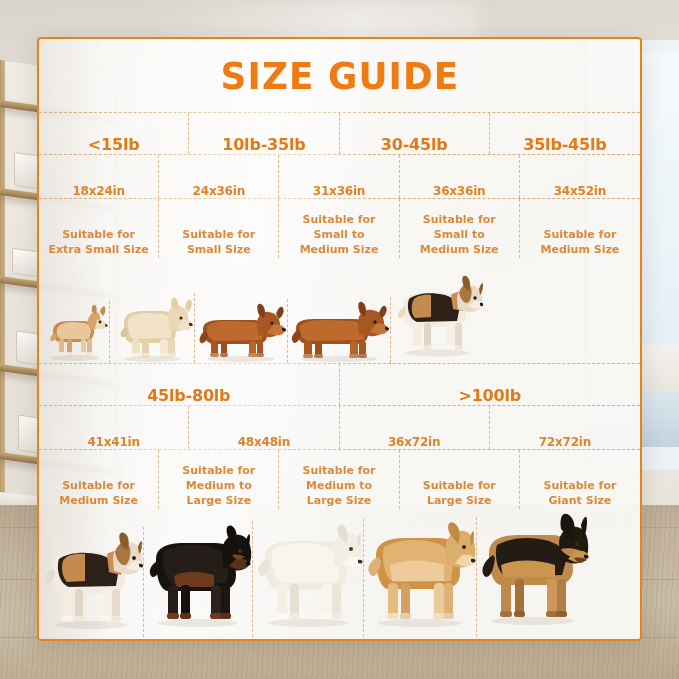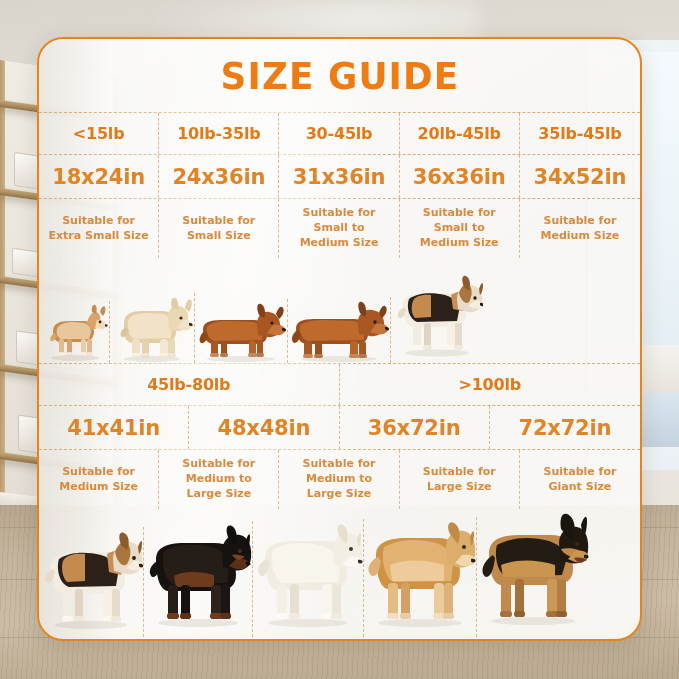--- a/index.html
+++ b/index.html
@@ -87,21 +87,21 @@
   }
   .light-beam {
     position:absolute; left:150px; top:0; width:330px; height:560px;
     background:linear-gradient(105deg,rgba(255,255,255,0) 0%,rgba(255,255,255,.5) 45%,rgba(255,255,255,0) 100%);
     filter:blur(9px);
   }
 
   
   #card {
     position:absolute; left:37px; top:37px; width:605px; height:604px;
-    border:2px solid #e3851f; border-radius:26px;
+    border:2px solid #e3851f; border-radius:4px;
     background:linear-gradient(160deg,rgba(252,251,249,.96) 0%,rgba(248,247,244,.93) 45%,rgba(250,249,246,.95) 100%);
     box-shadow:0 6px 22px rgba(80,60,35,.16);
     overflow:hidden;
     display:flex; flex-direction:column;
   }
 
   .title-bar {
     height:73px; flex:0 0 73px;
     display:flex; align-items:center; justify-content:center;
   }
@@ -112,37 +112,37 @@
     transform:scaleX(.94);
   }
 
   .table-section { display:flex; flex-direction:column; }
 
   .trow { display:flex; }
   .trow > .tcell { flex:1 1 20%; }
 
   .tcell {
     position:relative;
-    display:flex; align-items:center; justify-content:center;
+    display:flex; align-items:flex-end; justify-content:center;
     text-align:center;
     border-right:1px dashed #ddb989;
   }
   .tcell:last-child { border-right:none; }
 
   .row-weight   { height:42px; border-top:1px dashed #d9ae7a; }
   .row-dims     { height:44px; border-top:1px dashed #d9ae7a; }
   .row-desc     { height:60px; border-top:1px dashed #d9ae7a; }
   .row-dogs     { height:105px; align-items:flex-end; }
 
   .weight-txt {
     font-size:16px; font-weight:bold; color:#e07b17;
     font-family:"DejaVu Sans", sans-serif; letter-spacing:-.2px;
   }
   .dims-txt {
-    font-size:21px; font-weight:bold; color:#e08428;
+    font-size:12px; font-weight:bold; color:#e08428;
     font-family:"DejaVu Sans", sans-serif; letter-spacing:-.2px;
   }
   .desc-txt {
     font-size:11px; font-weight:bold; color:#d98a3d; line-height:1.35;
     font-family:"DejaVu Sans", sans-serif;
     padding:0 4px;
   }
 
   
   .dogcell {
@@ -226,23 +226,20 @@
 
     <div class="trow row-weight">
       <div class="tcell">
           <span class="weight-txt">&lt;15lb</span>
         </div>
       <div class="tcell">
           <span class="weight-txt">10lb-35lb</span>
         </div>
       <div class="tcell">
           <span class="weight-txt">30-45lb</span>
-        </div>
-      <div class="tcell">
-          <span class="weight-txt">20lb-45lb</span>
         </div>
       <div class="tcell">
           <span class="weight-txt">35lb-45lb</span>
         </div>
     </div>
 
     <div class="trow row-dims">
       <div class="tcell">
           <span class="dims-txt">18x24in</span>
         </div>

